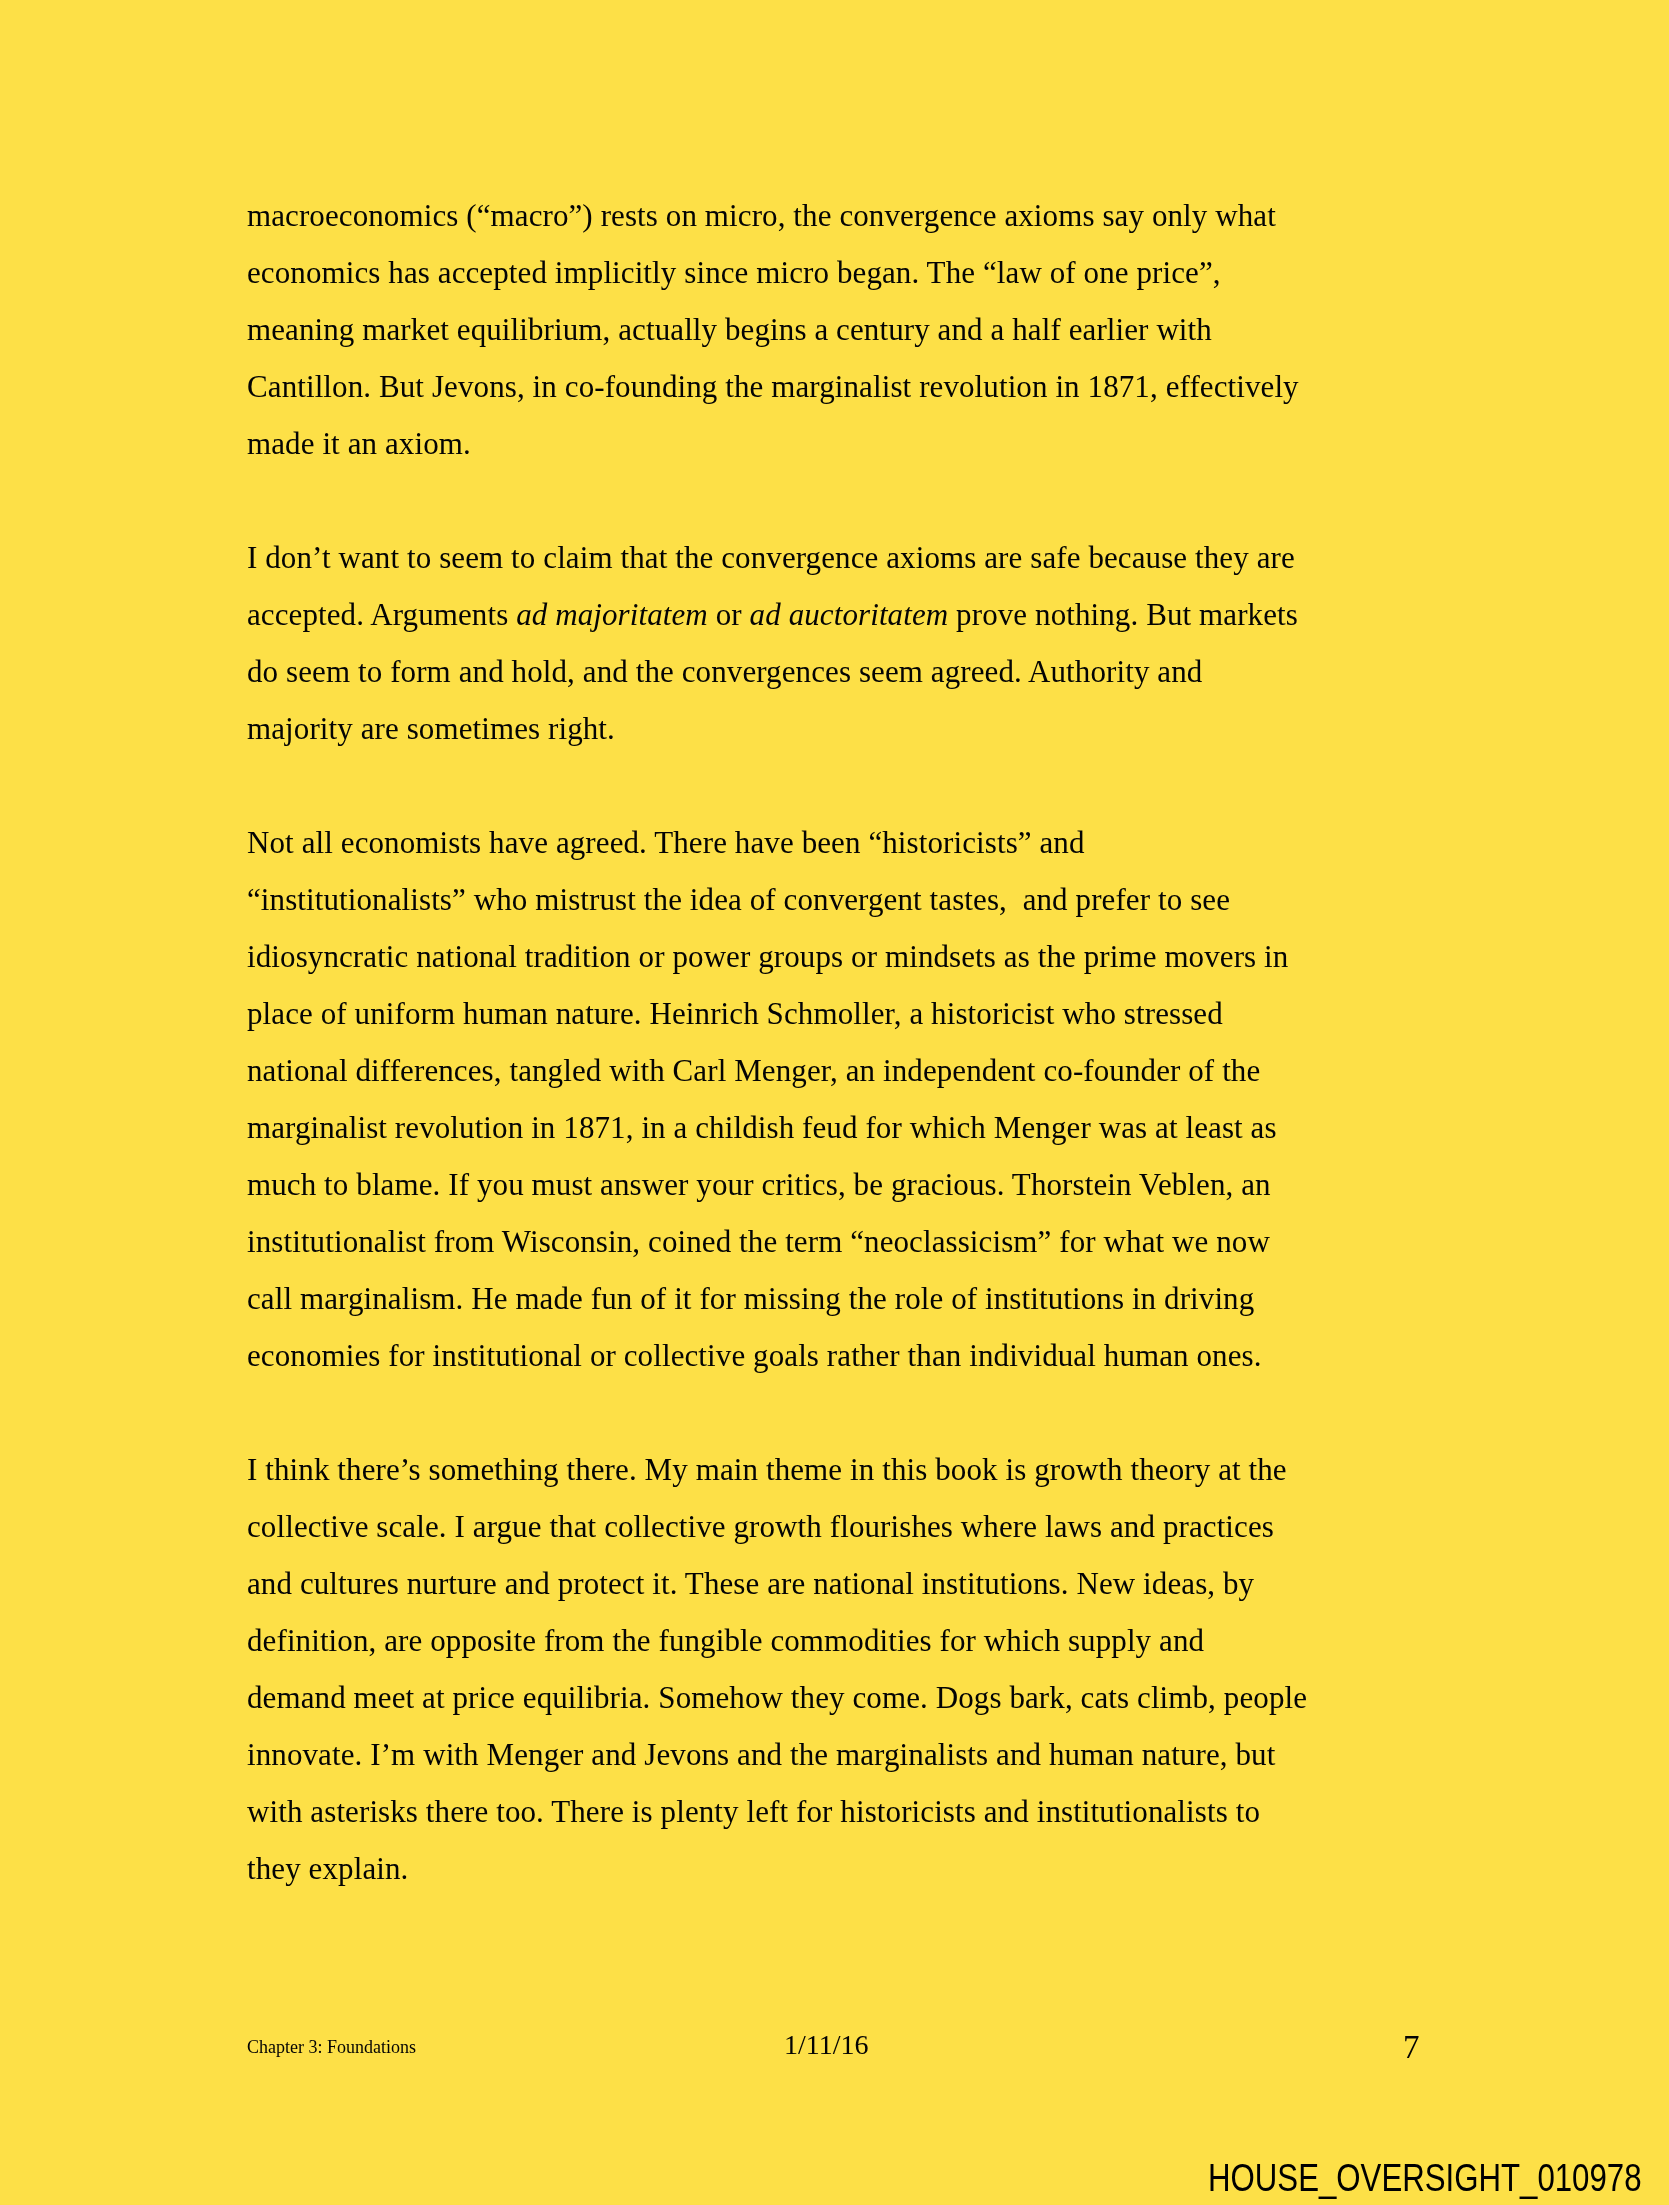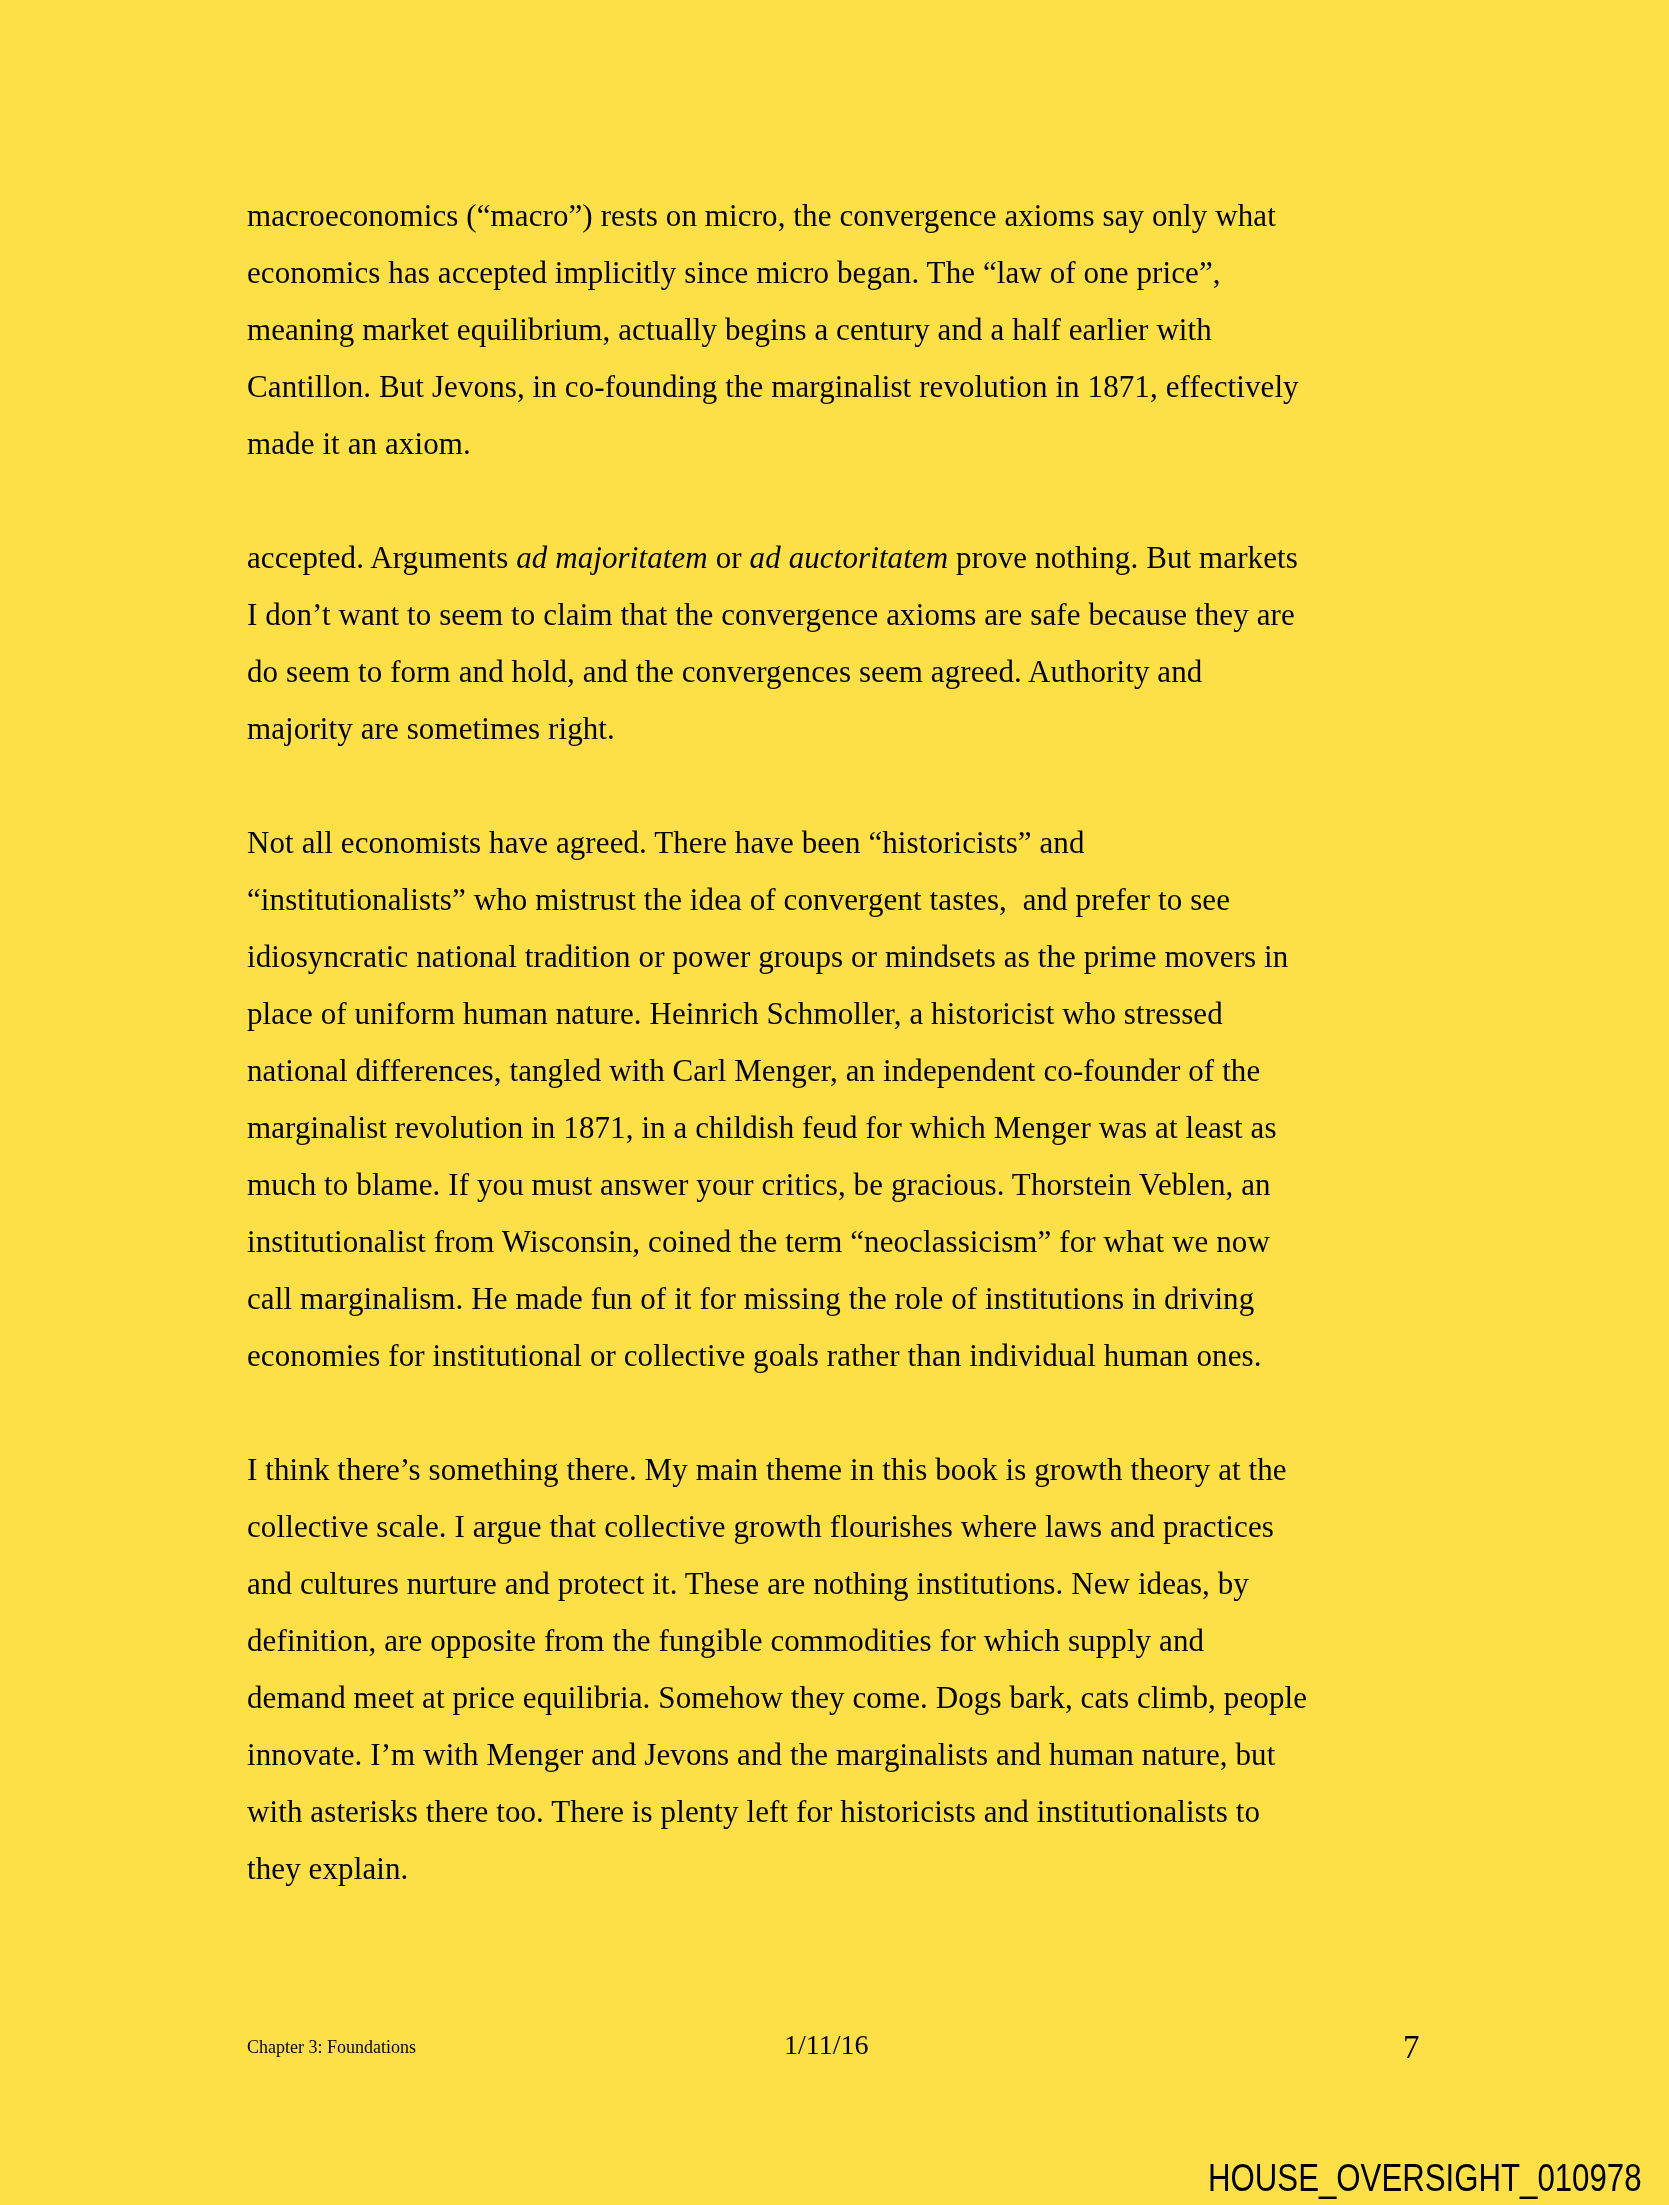--- a/index.html
+++ b/index.html
@@ -82,41 +82,41 @@
 
   <main class="body-text" id="body-text">
       <div class="para">
         <div class="line">macroeconomics (“macro”) rests on micro, the convergence axioms say only what</div>
         <div class="line">economics has accepted implicitly since micro began. The “law of one price”,</div>
         <div class="line">meaning market equilibrium, actually begins a century and a half earlier with</div>
         <div class="line">Cantillon. But Jevons, in co-founding the marginalist revolution in 1871, effectively</div>
         <div class="line">made it an axiom.</div>
       </div>
       <div class="para">
+        <div class="line">I don’t want to seem to claim that the convergence axioms are safe because they are</div>
         <div class="line">accepted. Arguments <em>ad majoritatem</em> or <em>ad auctoritatem</em> prove nothing. But markets</div>
-        <div class="line">I don’t want to seem to claim that the convergence axioms are safe because they are</div>
         <div class="line">do seem to form and hold, and the convergences seem agreed. Authority and</div>
         <div class="line">majority are sometimes right.</div>
       </div>
       <div class="para">
         <div class="line">Not all economists have agreed. There have been “historicists” and</div>
         <div class="line">“institutionalists” who mistrust the idea of convergent tastes,  and prefer to see</div>
         <div class="line">idiosyncratic national tradition or power groups or mindsets as the prime movers in</div>
         <div class="line">place of uniform human nature. Heinrich Schmoller, a historicist who stressed</div>
         <div class="line">national differences, tangled with Carl Menger, an independent co-founder of the</div>
         <div class="line">marginalist revolution in 1871, in a childish feud for which Menger was at least as</div>
         <div class="line">much to blame. If you must answer your critics, be gracious. Thorstein Veblen, an</div>
         <div class="line">institutionalist from Wisconsin, coined the term “neoclassicism” for what we now</div>
         <div class="line">call marginalism. He made fun of it for missing the role of institutions in driving</div>
         <div class="line">economies for institutional or collective goals rather than individual human ones.</div>
       </div>
       <div class="para">
         <div class="line">I think there’s something there. My main theme in this book is growth theory at the</div>
         <div class="line">collective scale. I argue that collective growth flourishes where laws and practices</div>
-        <div class="line">and cultures nurture and protect it. These are nothing institutions. New ideas, by</div>
+        <div class="line">and cultures nurture and protect it. These are national institutions. New ideas, by</div>
         <div class="line">definition, are opposite from the fungible commodities for which supply and</div>
         <div class="line">demand meet at price equilibria. Somehow they come. Dogs bark, cats climb, people</div>
         <div class="line">innovate. I’m with Menger and Jevons and the marginalists and human nature, but</div>
         <div class="line">with asterisks there too. There is plenty left for historicists and institutionalists to</div>
         <div class="line">they explain.</div>
       </div>
     </main>
 
   <footer>
     <span class="footer-chapter">Chapter 3: Foundations</span>

